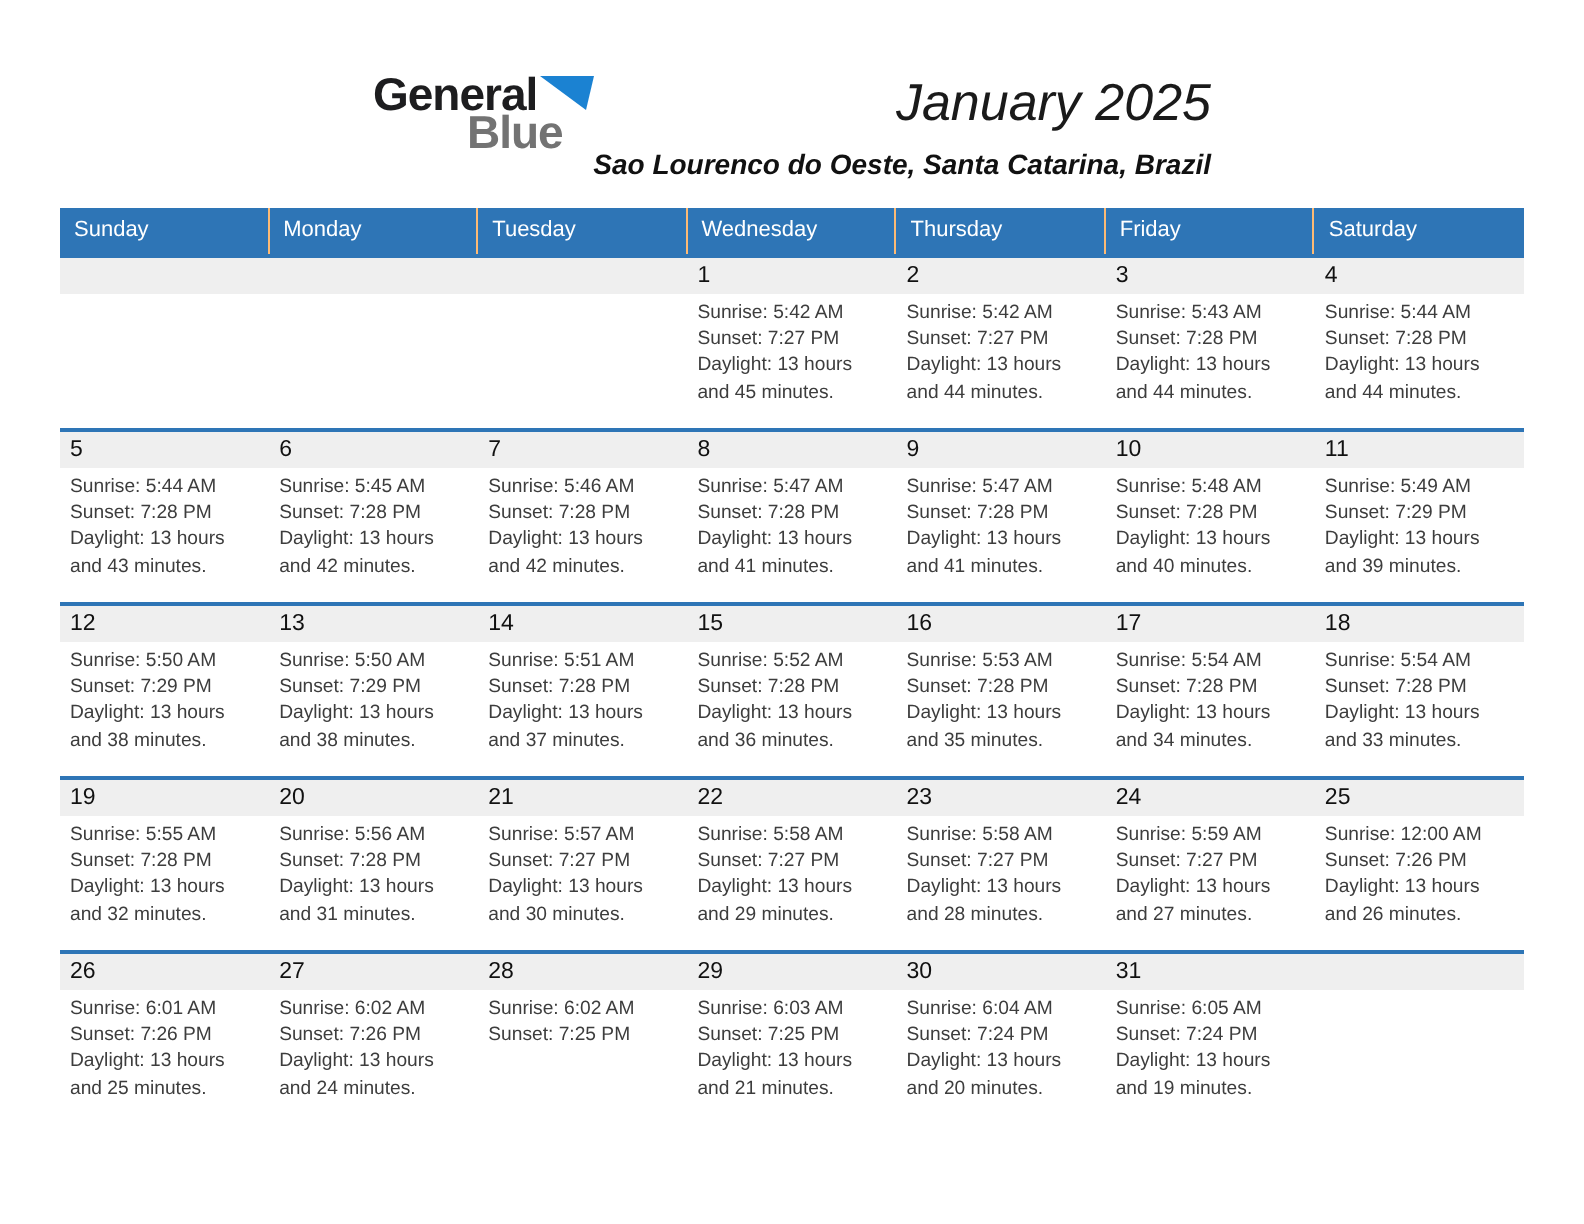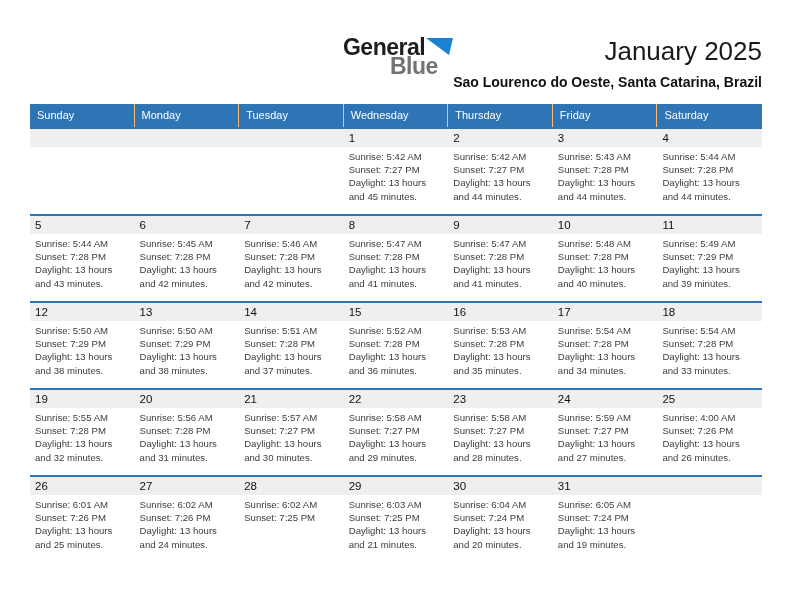--- a/index.html
+++ b/index.html
@@ -6,39 +6,39 @@
   html,body { background:#ffffff; }
   .page {
     position:relative;
     width:792px; height:612px;
     background:#ffffff;
     font-family:"Liberation Sans", sans-serif;
     overflow:hidden;
   }
   .top {
     display:flex;
-    justify-content:flex-end;
+    justify-content:center;
     align-items:flex-start;
     padding:36px 30px 0 30px;
     height:100px;
   }
   
   .logo { line-height:1; }
   .logo-line1 { display:flex; align-items:flex-start; }
   .logo-general {
     font-size:23px; color:#1d1d1f; letter-spacing:-0.5px; font-weight:600;
   }
   .logo-triangle { margin-left:1px; margin-top:2px; }
   .logo-blue {
     display:block;
     font-size:23px; color:#737373; letter-spacing:-0.5px; font-weight:600;
     margin-top:-4px; padding-left:47px;
   }
   
-  .titles { text-align:right; }
+  .titles { text-align:right;font-style:italic; }
   .title { font-size:26px; color:#1a1a1a; }
   .subtitle { font-size:14px; font-weight:bold; color:#111; margin-top:7px; }
 
   
   .calendar { margin:4px 30px 0 30px; width:732px; }
   .weekday-row {
     display:grid; grid-template-columns:repeat(7,1fr);
     background:#2E75B6; height:23px; align-items:center;
   }
   .weekday-cell {
@@ -301,21 +301,21 @@
             <div class="num">24</div>
             <div class="details">
               <div>Sunrise: 5:59 AM</div>
               <div>Sunset: 7:27 PM</div>
               <div>Daylight: 13 hours and 27 minutes.</div>
             </div>
           </div>
           <div class="cell">
             <div class="num">25</div>
             <div class="details">
-              <div>Sunrise: 4:00 AM</div>
+              <div>Sunrise: 12:00 AM</div>
               <div>Sunset: 7:26 PM</div>
               <div>Daylight: 13 hours and 26 minutes.</div>
             </div>
           </div>
         </div>
         <div class="week-row">
           <div class="cell">
             <div class="num">26</div>
             <div class="details">
               <div>Sunrise: 6:01 AM</div>

